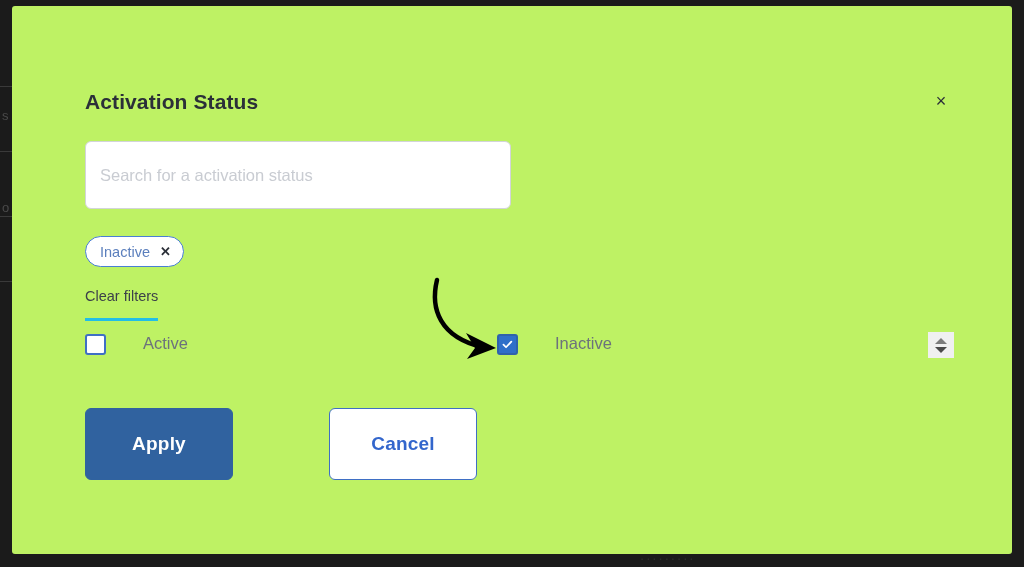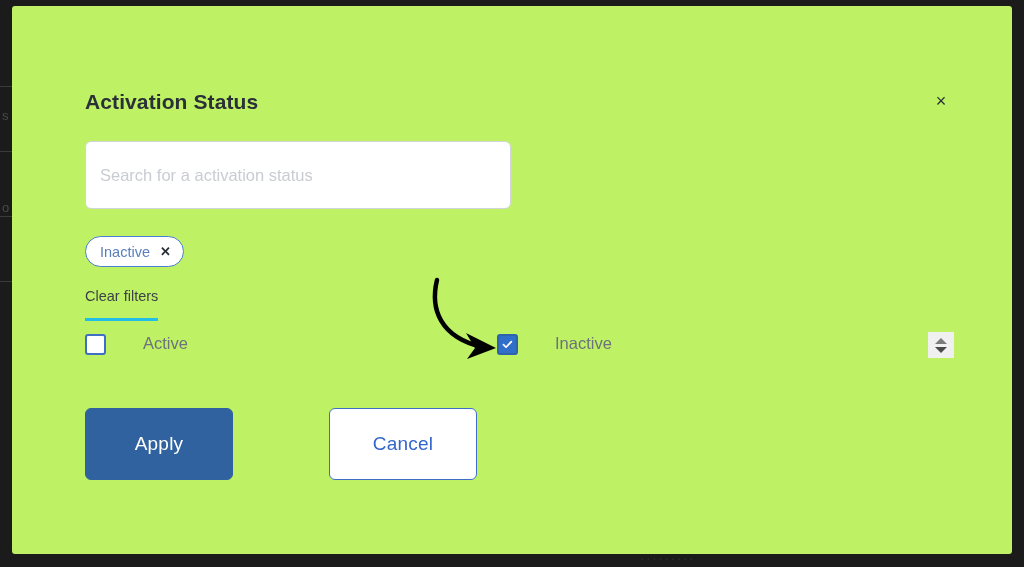--- a/index.html
+++ b/index.html
@@ -230,21 +230,21 @@
     left: 73px;
     top: 402px;
     display: flex;
     gap: 52px;
   }
   .btn {
     width: 148px;
     height: 72px;
     border-radius: 6px;
     font-size: 19px;
-    font-weight: normal;
+    font-weight: bold;
     cursor: pointer;
     font-family: "Liberation Sans", sans-serif;
     letter-spacing: 0.2px;
   }
   #apply-button {
     background: #30629f;
     border: 1px solid #30629f;
     color: #ffffff;
   }
   #cancel-button {

